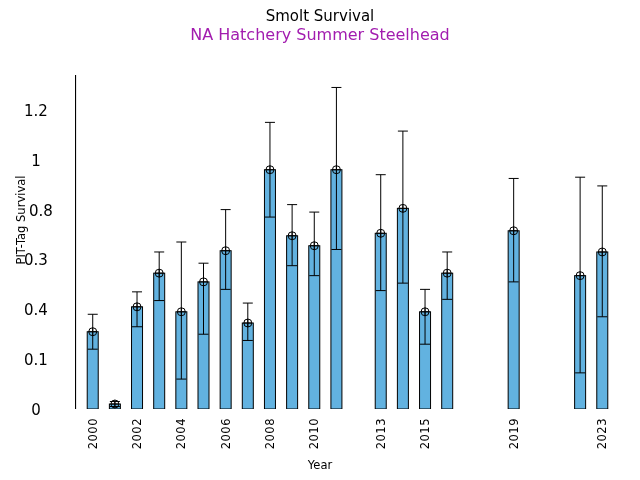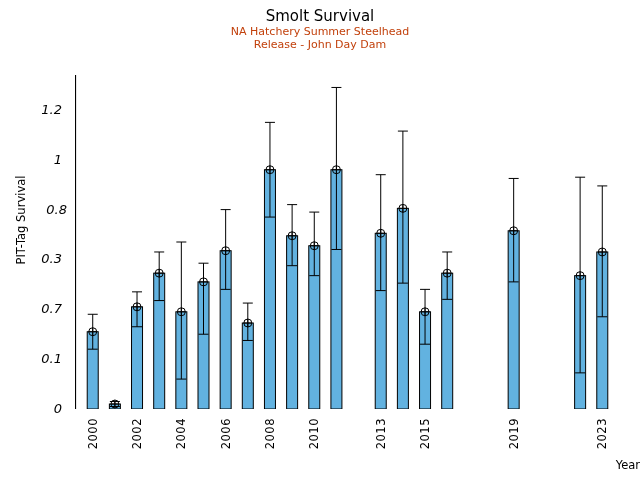--- a/index.html
+++ b/index.html
@@ -30,45 +30,44 @@
     top: 8px;
     width: 640px;
     text-align: center;
     line-height: 1.18;
   }
   .title-main {
     font-size: 15px;
     color: #000;
   }
   .title-sub {
-    font-size: 11px;
-    color: #c2410c;
+    font-size: 16px;
+    color: #a21caf;
   }
 
   
   #plot-area {
     position: absolute;
     left: 75px;
     top: 75px;
     width: 545px;
     height: 334px;
   }
   #plot-svg {
     position: absolute;
     left: 0; top: 0;
   }
 
   
   .ytick-label {
     position: absolute;
-    font-size: 13px;
-    text-align: right;
+    font-size: 15px;
+    text-align: center;
     white-space: nowrap;
     color: #000;
-    font-style: italic;
   }
   .xtick-label {
     position: absolute;
     font-size: 11.5px;
     white-space: nowrap;
     color: #000;
     writing-mode: vertical-rl;
     transform: rotate(180deg);
     transform-origin: center center;
     letter-spacing: 0.5px;
@@ -82,34 +81,33 @@
     font-size: 11.5px;
     transform-origin: 0 0;
     transform: translate(18px, 330px) rotate(-90deg);
     color: #000;
   }
   #xlabel {
     position: absolute;
     left: 0;
     top: 458px;
     width: 640px;
-    text-align: right;
+    text-align: center;
     font-size: 11.5px;
     color: #000;
   }
 </style>
 </head>
 <body>
 
 <div id="figure">
 
   <div class="title-block">
     <div class="title-main">Smolt Survival</div>
     <div class="title-sub">NA Hatchery Summer Steelhead</div>
-    <div class="title-sub">Release - John Day Dam</div>
   </div>
 
   <div id="ylabel">PIT-Tag Survival</div>
   <div id="xlabel">Year</div>
 
   <div id="plot-area">
     <svg id="plot-svg" width="545" height="334">
         <g>
           <rect x="12.22" y="256.73" width="11" height="77.27" fill="#62b2e0" stroke="#000000" stroke-width="1"></rect>
           <line x1="17.72" x2="17.72" y1="274.18" y2="239.28" stroke="#000000" stroke-width="1"></line>
@@ -299,21 +297,21 @@
         <line x1="305.73" x2="305.73" y1="334.5" y2="339" stroke="#000000" stroke-width="1.2"></line>
         <line x1="350.04" x2="350.04" y1="334.5" y2="339" stroke="#000000" stroke-width="1.2"></line>
         <line x1="438.66" x2="438.66" y1="334.5" y2="339" stroke="#000000" stroke-width="1.2"></line>
         <line x1="527.28" x2="527.28" y1="334.5" y2="339" stroke="#000000" stroke-width="1.2"></line>
       </svg>
   </div>
 
   <div id="ytick-labels">
       <div class="ytick-label" style="left: 10px; width: 52px; top: 401px;">0</div>
       <div class="ytick-label" style="left: 10px; width: 52px; top: 351.1px;">0.1</div>
-      <div class="ytick-label" style="left: 10px; width: 52px; top: 301.3px;">0.7</div>
+      <div class="ytick-label" style="left: 10px; width: 52px; top: 301.3px;">0.4</div>
       <div class="ytick-label" style="left: 10px; width: 52px; top: 251.4px;">0.3</div>
       <div class="ytick-label" style="left: 15px; width: 52px; top: 201.6px;">0.8</div>
       <div class="ytick-label" style="left: 10px; width: 52px; top: 151.7px;">1</div>
       <div class="ytick-label" style="left: 10px; width: 52px; top: 101.9px;">1.2</div>
     </div>
   <div id="xtick-labels">
       <div class="xtick-label" style="left: 85.7px; top: 418px;">2000</div>
       <div class="xtick-label" style="left: 130px; top: 418px;">2002</div>
       <div class="xtick-label" style="left: 174.3px; top: 418px;">2004</div>
       <div class="xtick-label" style="left: 218.7px; top: 418px;">2006</div>

